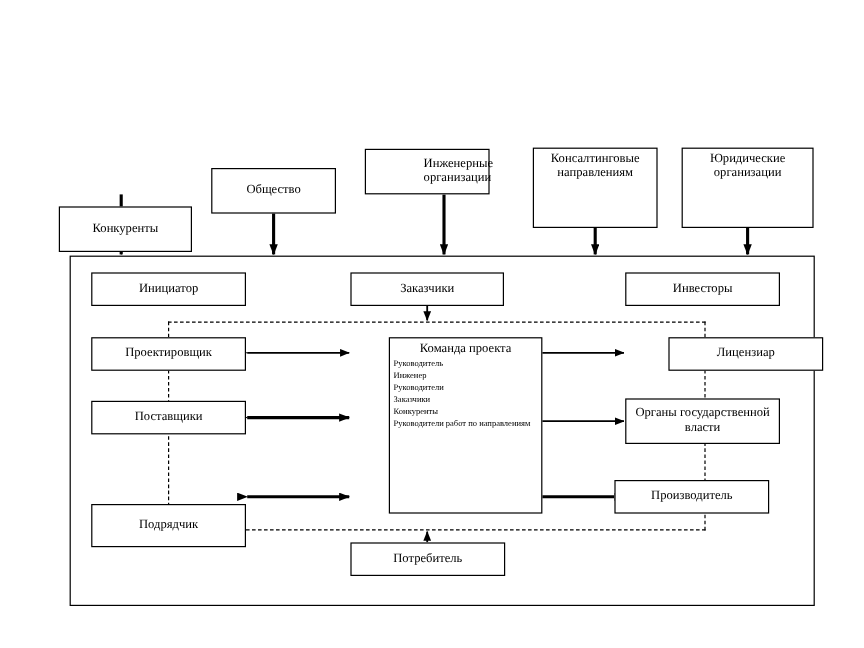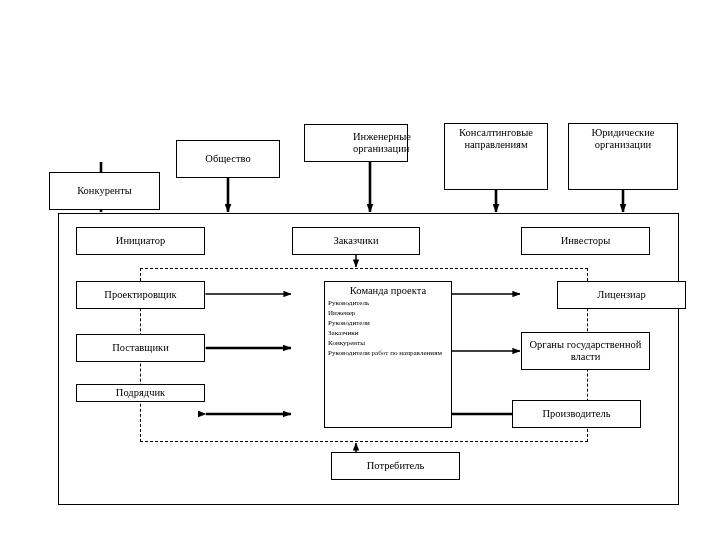--- a/index.html
+++ b/index.html
@@ -164,27 +164,27 @@
       </div>
       <div class="node center-v" style="left: 521px; top: 281px; width: 129px; height: 28px; margin-left: 36px;">
         <span class="title">Лицензиар</span>
       </div>
       <div class="node center-v" style="left: 76px; top: 334px; width: 129px; height: 28px;">
         <span class="title">Поставщики</span>
       </div>
       <div class="node center-v" style="left: 521px; top: 332px; width: 129px; height: 38px;">
         <span class="title">Органы государственной власти</span>
       </div>
-      <div class="node center-v" style="left: 76px; top: 384px; width: 129px; height: 18px;">
+      <div class="node center-v" style="left: 76px; top: 420px; width: 129px; height: 36px;">
         <span class="title">Подрядчик</span>
       </div>
       <div class="node center-v" style="left: 512px; top: 400px; width: 129px; height: 28px;">
         <span class="title">Производитель</span>
       </div>
-      <div class="node center-v" style="left: 292px; top: 452px; width: 129px; height: 28px; margin-left: 39px;">
+      <div class="node center-v" style="left: 292px; top: 452px; width: 129px; height: 28px;">
         <span class="title">Потребитель</span>
       </div>
     </div>
 
   <div class="node top-label" id="project-team-node" style="left: 292px; top: 281px; width: 128px; height: 147px; margin-left: 32px;">
     <span class="title">Команда проекта</span>
     <div class="team-list" id="team-list">
         <div>Руководитель</div>
         <div>Инженер</div>
         <div>Руководители</div>

